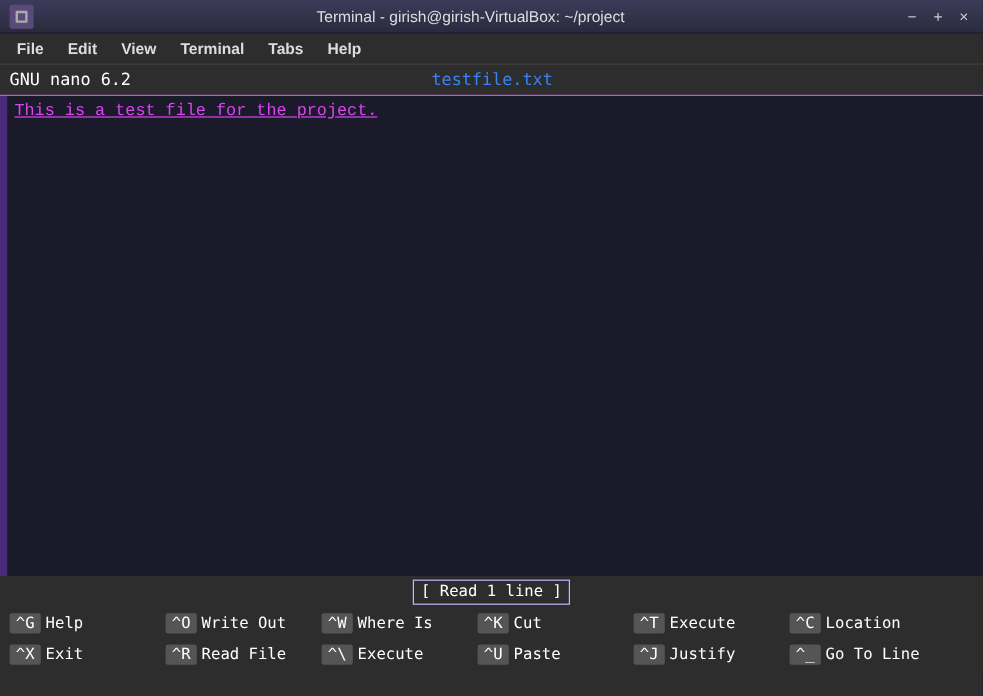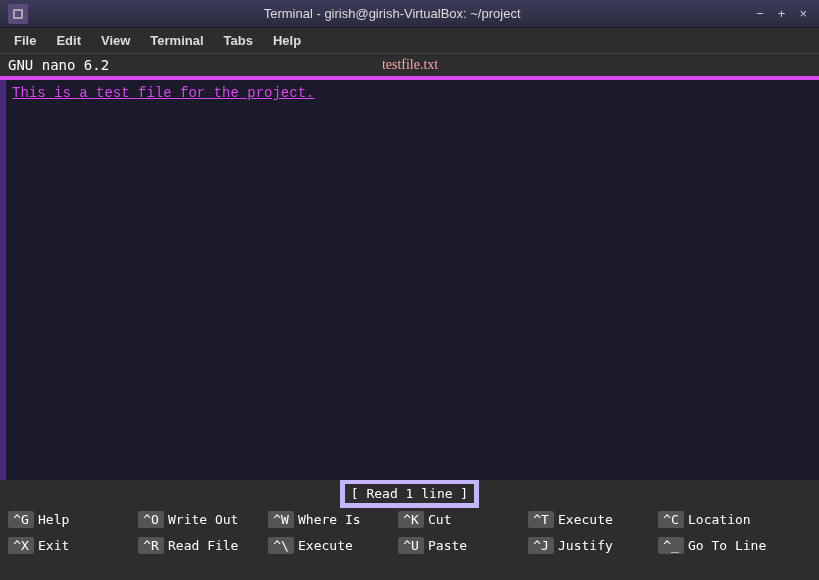--- a/index.html
+++ b/index.html
@@ -81,30 +81,29 @@
 
     
     .nano-header {
       background: #2d2d2d;
       color: #fff;
       height: 26px;
       display: flex;
       align-items: center;
       justify-content: space-between;
       padding: 0 8px;
-      border-bottom: 4px solid #d946ef;
+      border-bottom: 1px solid #d946ef;
       font-family: monospace;
       font-size: 14px;
     }
     .nano-header-version {
       color: #fff;
     }
     .nano-header-filename {
-      color: #fca5a5;
-      font-family: Liberation Serif, serif;
+      color: #3b82f6;
     }
 
     
     .editor-wrapper {
       position: relative;
       height: 400px;
       overflow: hidden;
     }
     .left-accent {
       position: absolute;
@@ -132,21 +131,21 @@
       height: 26px;
       display: flex;
       align-items: center;
       justify-content: center;
       color: #fff;
       font-family: monospace;
       font-size: 13px;
     }
     .status-message {
       background: #2d2d2d;
-      border: 5px solid #c4b5fd;
+      border: 1px solid #c4b5fd;
       padding: 2px 6px;
       color: #fff;
     }
 
     
     .shortcut-bar {
       background: #2d2d2d;
       height: 52px;
       display: flex;
       flex-wrap: wrap;

